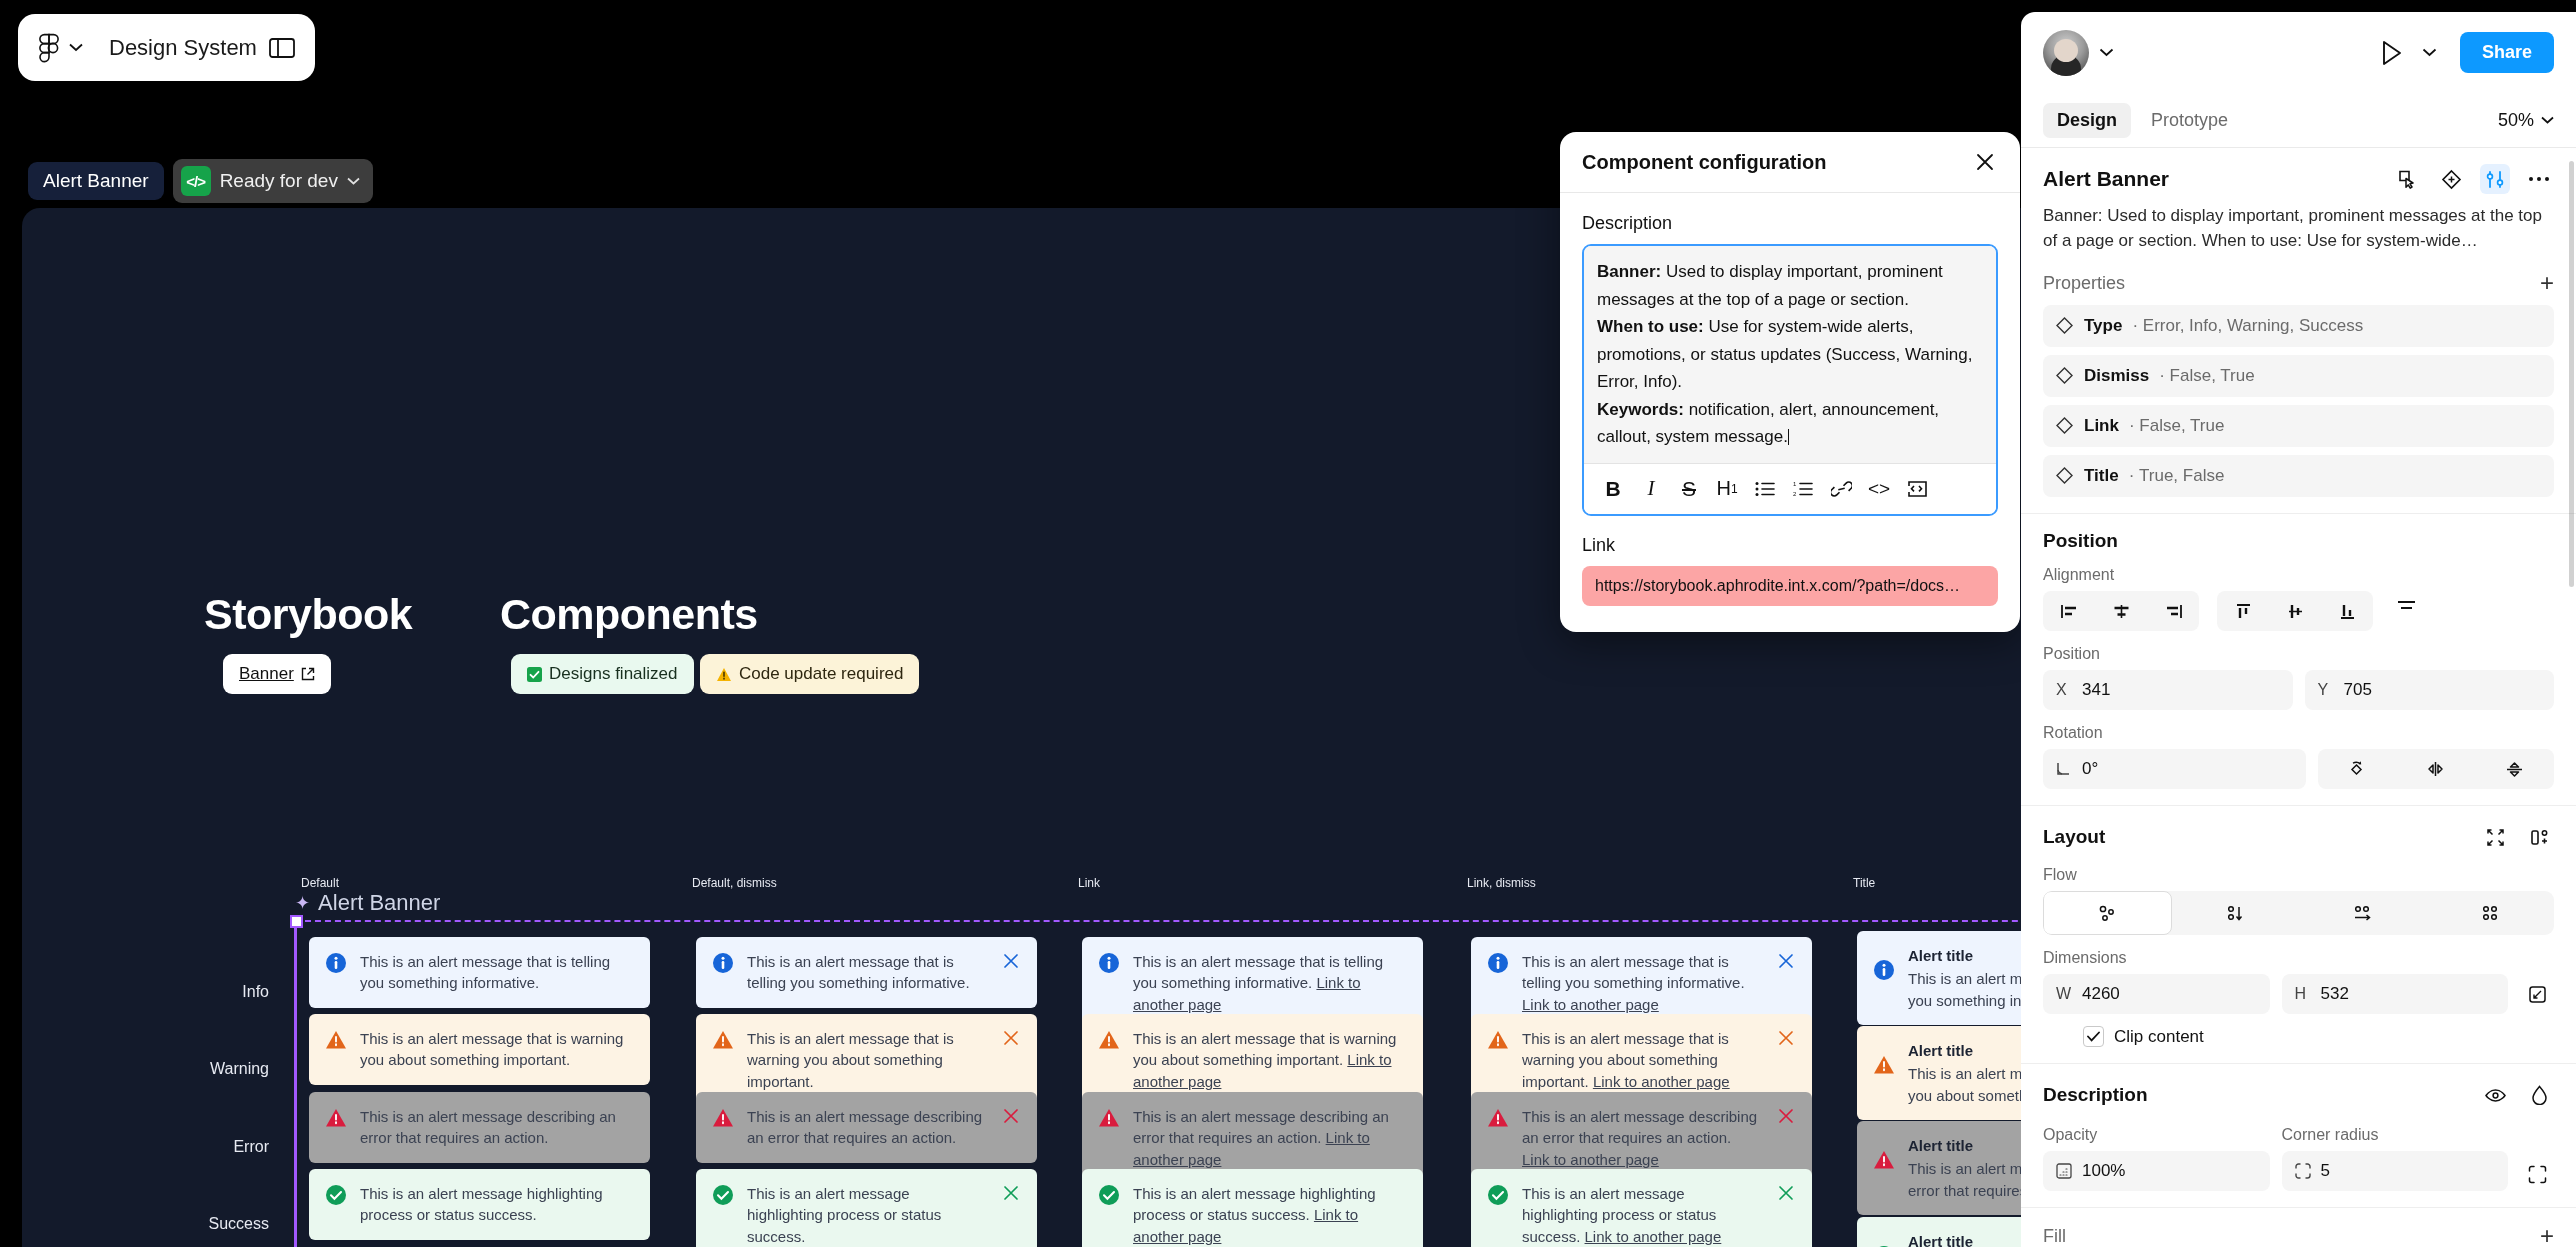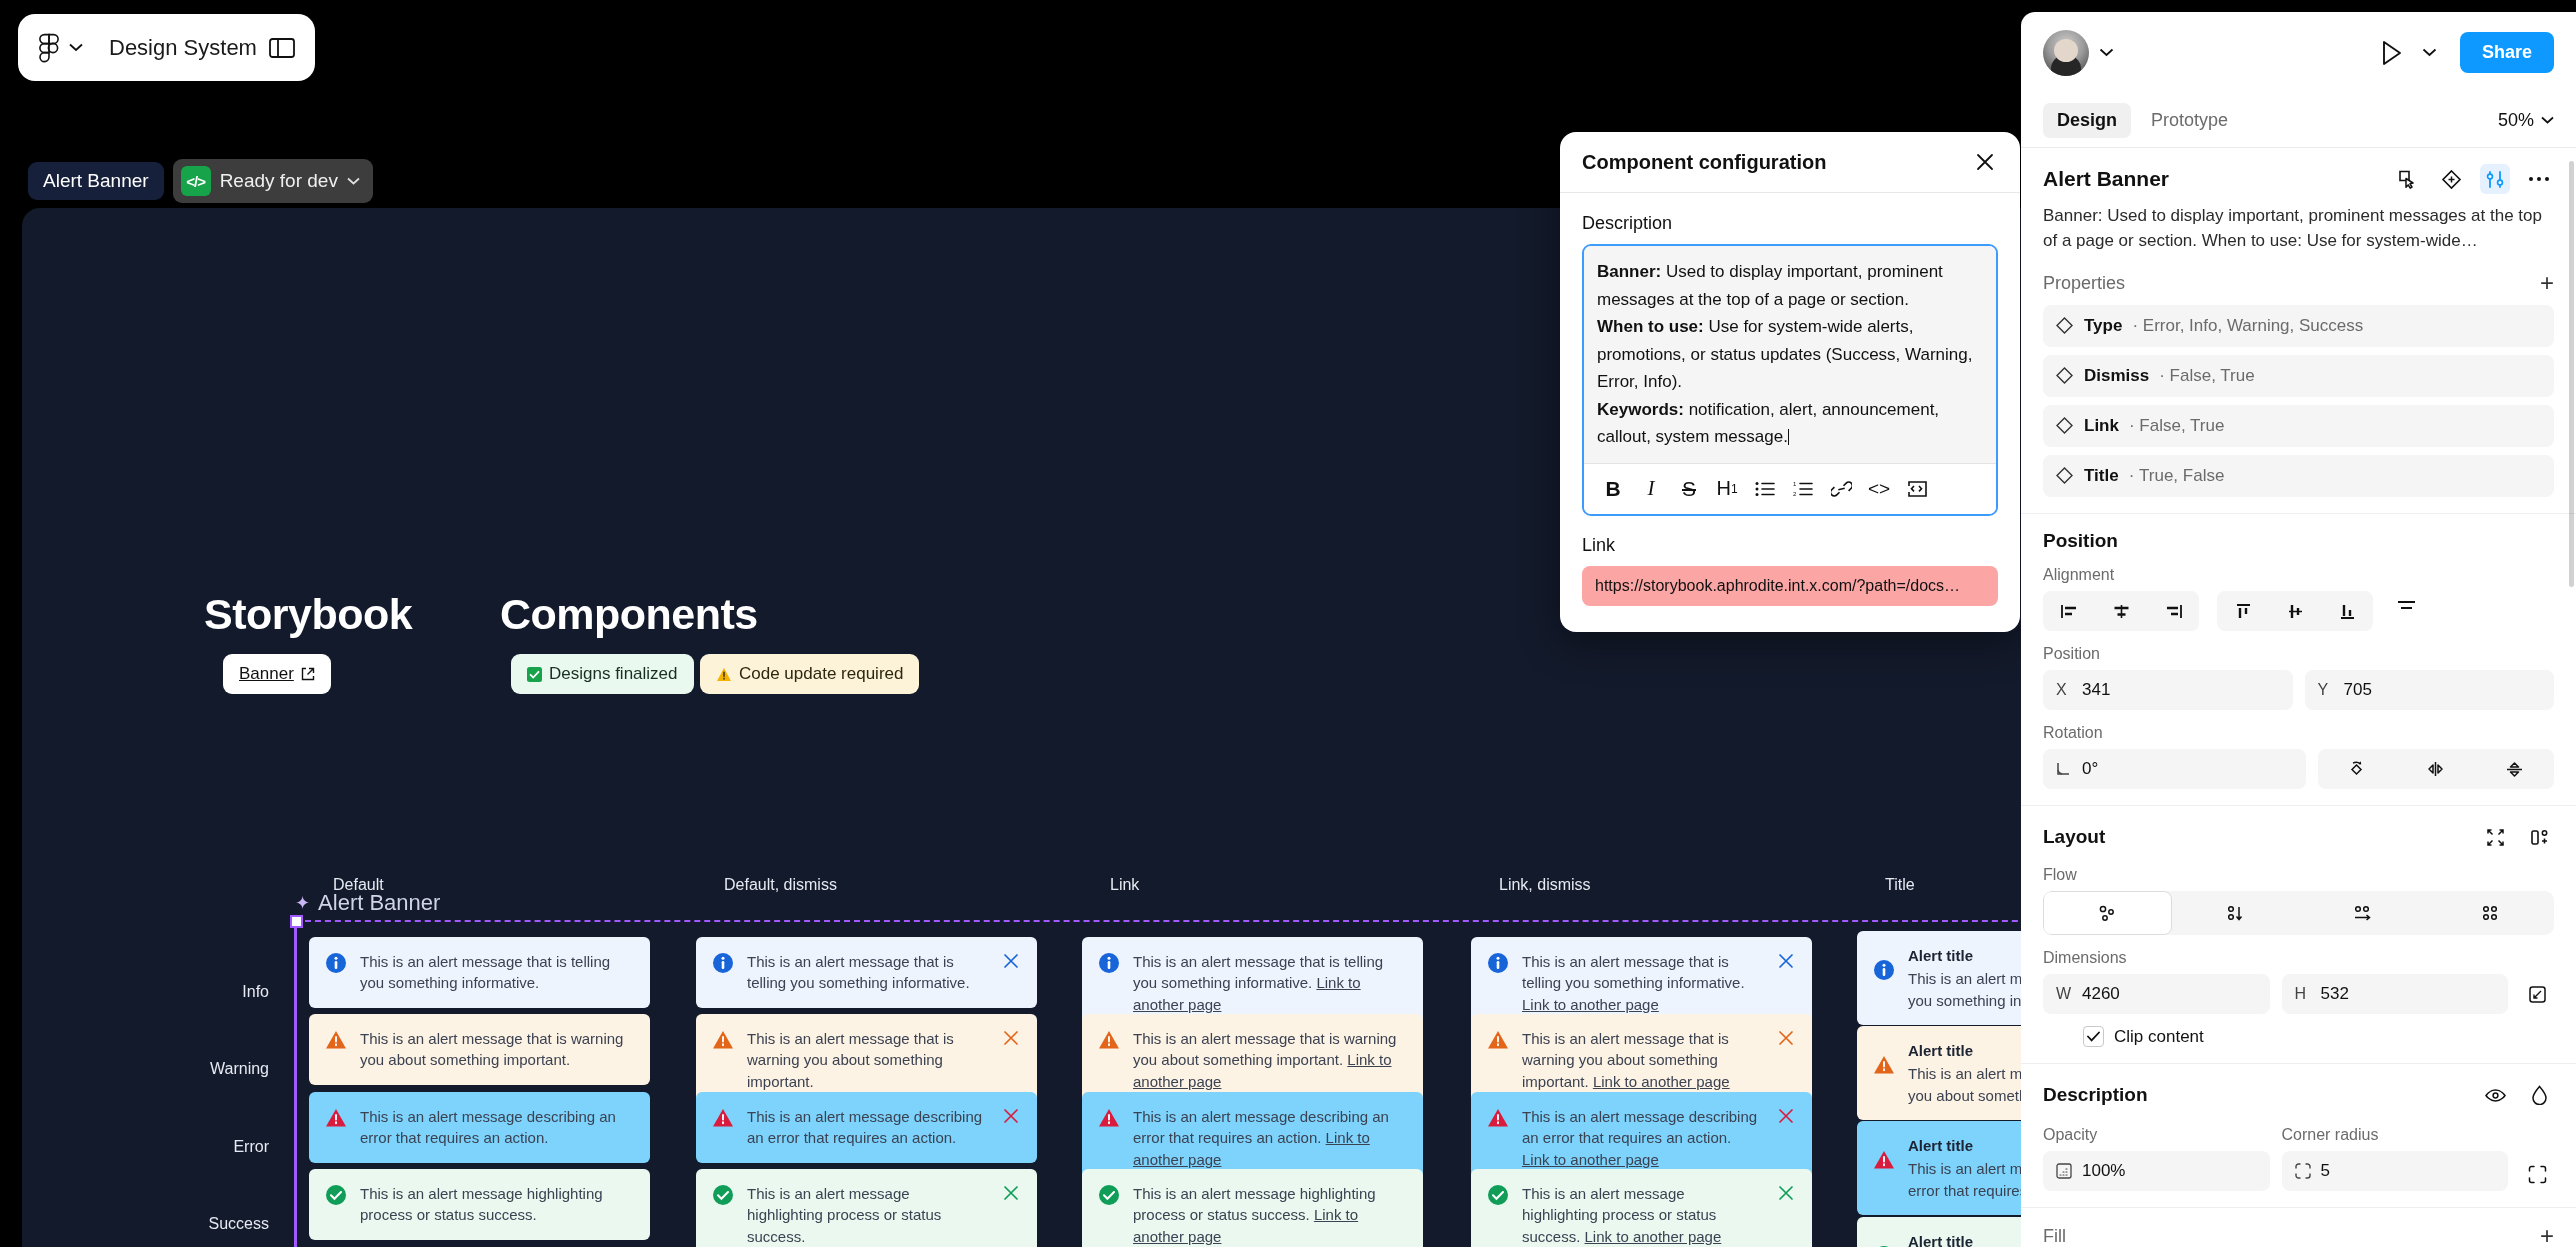--- a/index.html
+++ b/index.html
@@ -73,21 +73,21 @@
   }
   .pill-banner { left: 201px; top: 446px; background:#ffffff; color:#111; }
   .pill-banner .lbl { text-decoration: underline; }
   .pill-designs { left: 489px; top: 446px; background:#e9f9ef; color:#18301f; }
   .pill-code    { left: 678px; top: 446px; background:#fcf3d8; color:#2e2710; }
 
   
   .grid-wrap { position:absolute; left:0; top:0; width:100%; height:100%; }
 
   .col-label {
-    position: absolute; color: #e7eaf2; font-size: 16px; white-space: nowrap; margin-left: 32px;
+    position: absolute; color: #e7eaf2; font-size: 12px; white-space: nowrap;
   }
   .row-label {
     position: absolute; color: #e7eaf2; font-size: 16px; white-space: nowrap;
     text-align: right;
     margin-top: 28px;
   }
   .comp-title {
     position: absolute; left: 273px; top: 682px;
     color: #cfd5e6; font-size: 22px; display:flex; align-items:center; gap:8px;
     white-space: nowrap;
@@ -121,21 +121,21 @@
     color: #3b4252;
   }
   .banner .ic { flex: 0 0 auto; width: 22px; height: 22px; margin-top:1px; }
   .banner .body { flex: 1 1 auto; min-width: 0; }
   .banner .atitle { font-weight: 700; color: #1c2333; display:block; margin-bottom:2px; font-size:15px; }
   .banner .xbtn {
     flex: 0 0 auto; width: 18px; height: 18px; margin-top: 2px; margin-left: 6px;
   }
   .b-info    { background: #eef4fe; }
   .b-warning { background: #fdf3e4; }
-  .b-error   { background: #7dd3fc; justify-content: flex-end; }
+  .b-error   { background: #a3a3a3; justify-content: flex-end; }
   .b-success { background: #eaf8ef; }
 
   
   .cfg {
     position: absolute; left: 1560px; top: 132px;
     width: 460px; height: 500px;
     background: #ffffff; border-radius: 16px;
     box-shadow: 0 10px 40px rgba(0,0,0,.45);
     overflow: hidden;
   }

